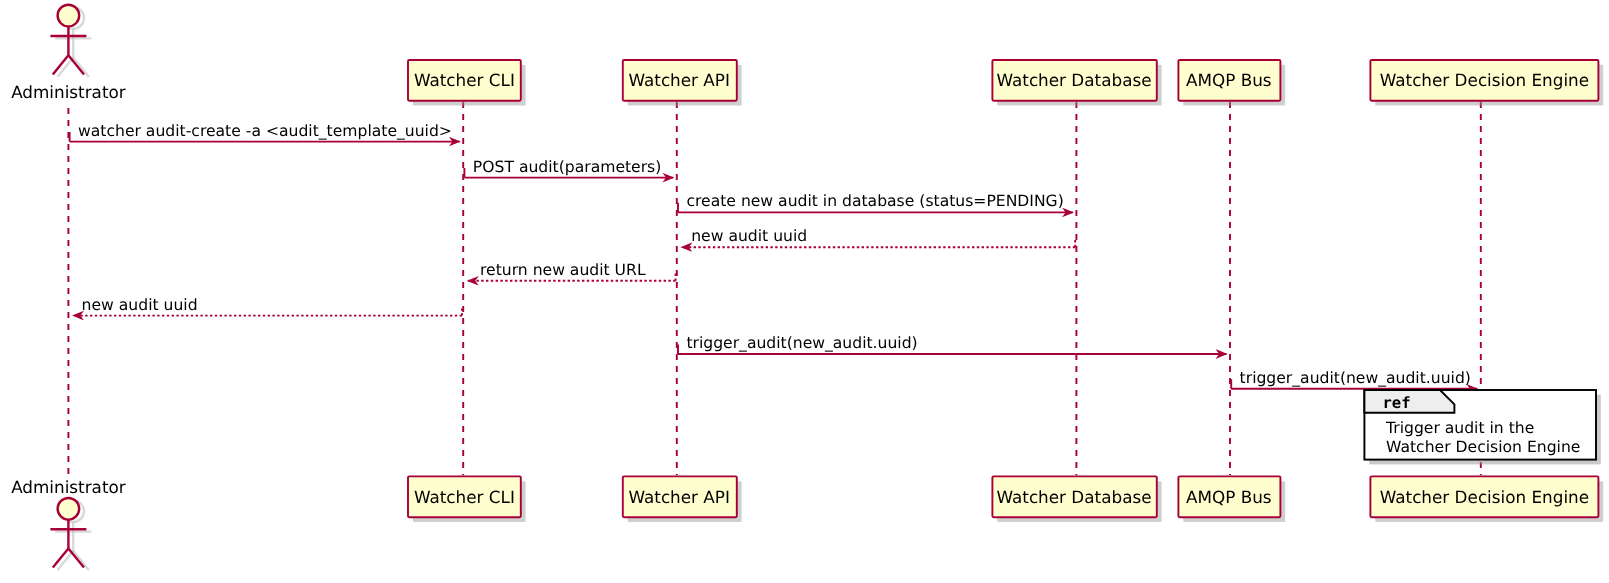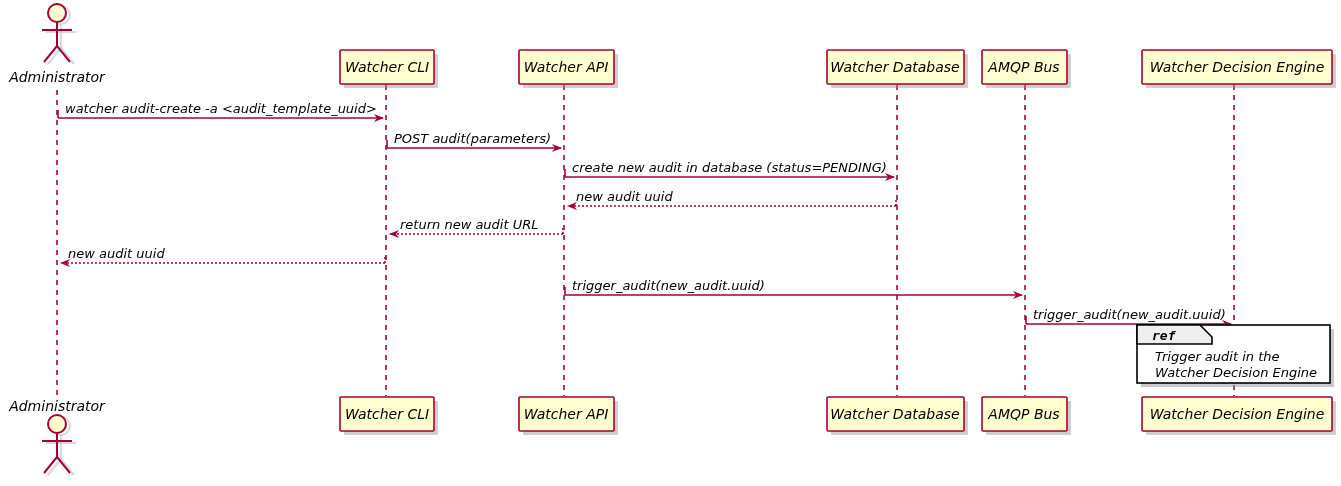--- a/index.html
+++ b/index.html
@@ -9,21 +9,20 @@
   }
   body {
     font-family: "DejaVu Sans", sans-serif;
   }
   #diagram {
     position: relative;
     width: 1341px;
     height: 486px;
     background: #FFFFFF;
     overflow: hidden;
-    font-style: italic;
   }
   svg.layer {
     position: absolute;
     left: 0;
     top: 0;
     width: 1341px;
     height: 486px;
   }
   .lifeline {
     stroke: #A80036;

